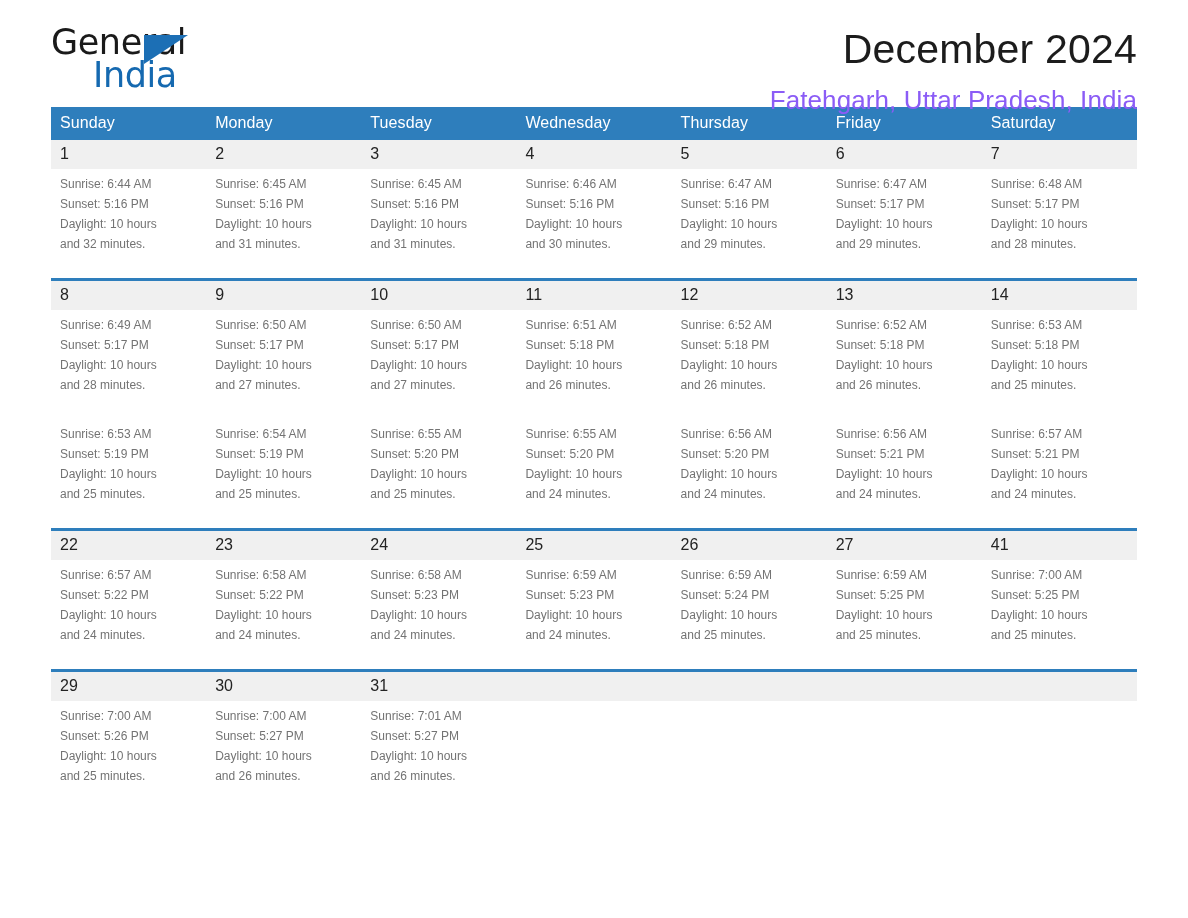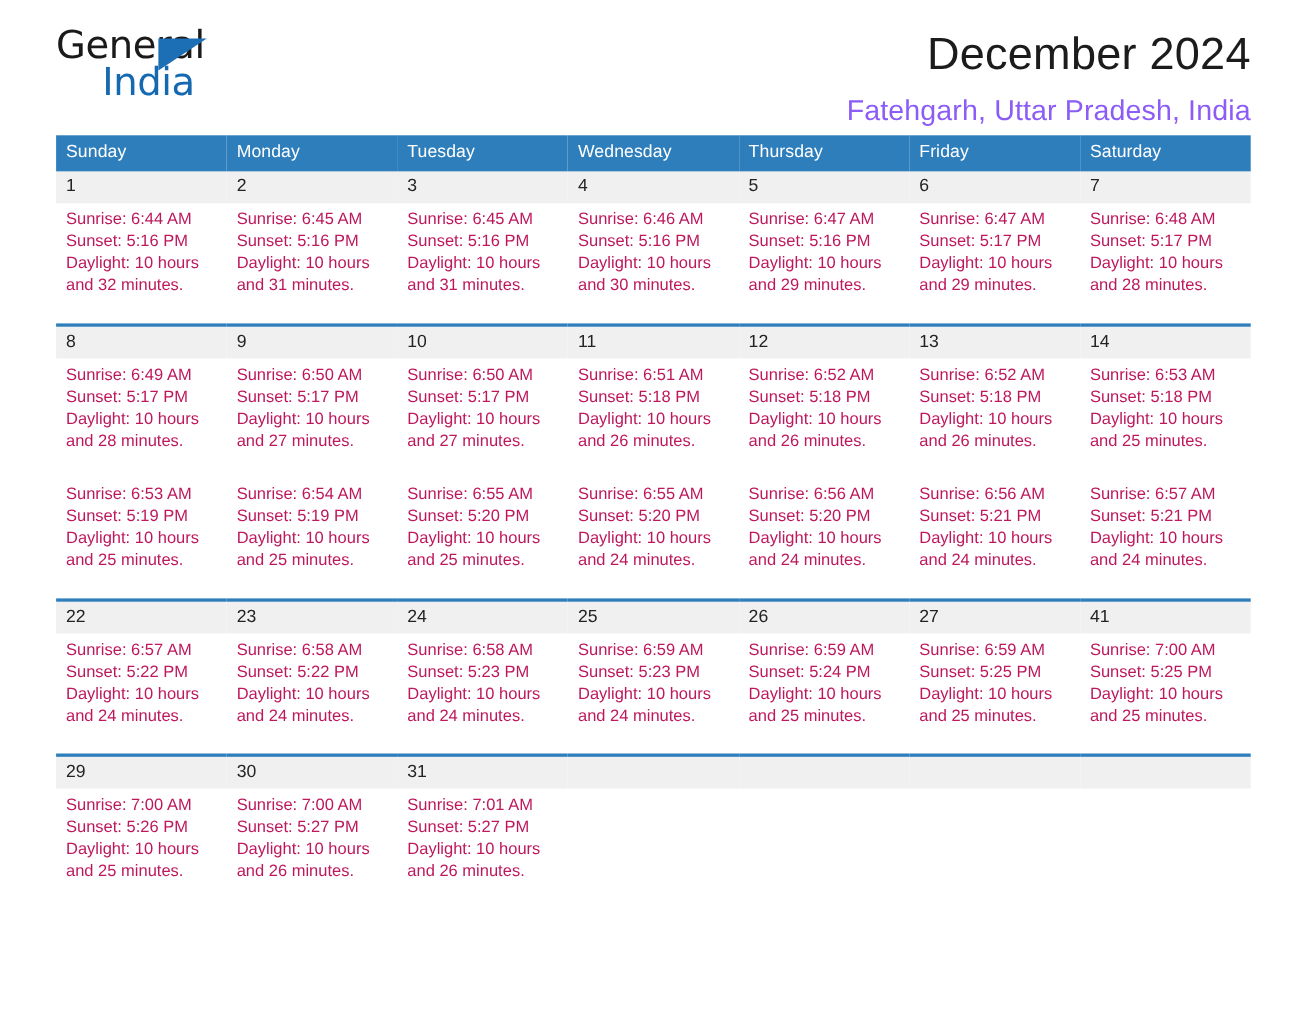--- a/index.html
+++ b/index.html
@@ -84,21 +84,21 @@
     font-size: 26px;
     line-height: 30px;
     color: #8b5cf6;
     font-weight: 400;
     margin-top: 12px;
     letter-spacing: 0.1px;
   }
 
   
   .calendar {
-    margin-top: 23px;
+    margin-top: 7px;
     width: 1086px;
     border-collapse: collapse;
     table-layout: fixed;
   }
   .calendar th {
     background: #2e7ebc;
     color: #ffffff;
     font-size: 16px;
     font-weight: 400;
     text-align: left;
@@ -119,23 +119,23 @@
     color: #232323;
     padding: 5px 0 6px 9px;
     height: 18px;
     vertical-align: top;
   }
   .daynum-row.first td {
     border-top: none;
   }
   .info-row td {
     background: #ffffff;
-    font-size: 15px;
+    font-size: 12px;
     line-height: 20px;
-    color: #be185d;
+    color: #737373;
     padding: 5px 10px 10px 9px;
     vertical-align: top;
     height: 82px;
   }
   .info-row td.empty { padding: 0; }
   .cellline { white-space: nowrap; }
 </style>
 </head>
 <body>
 

